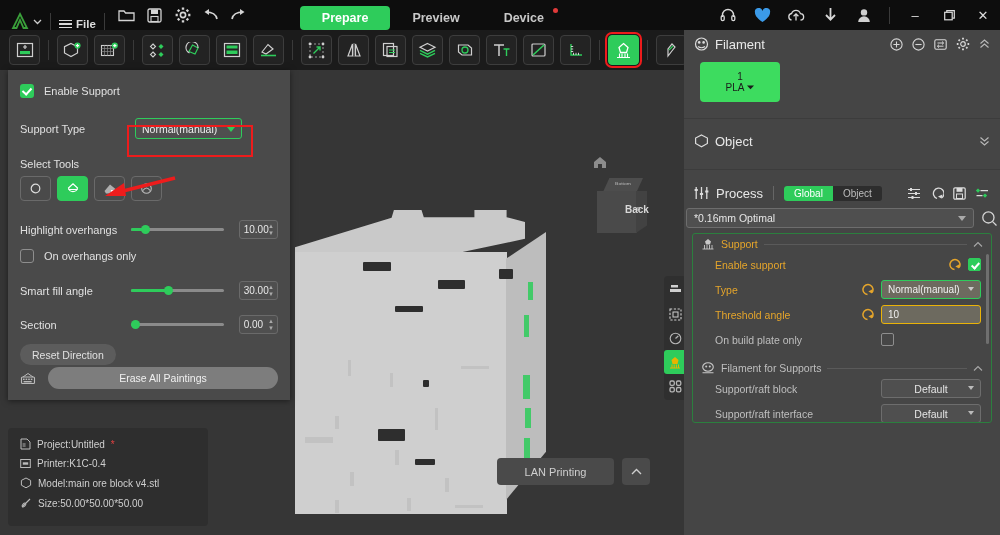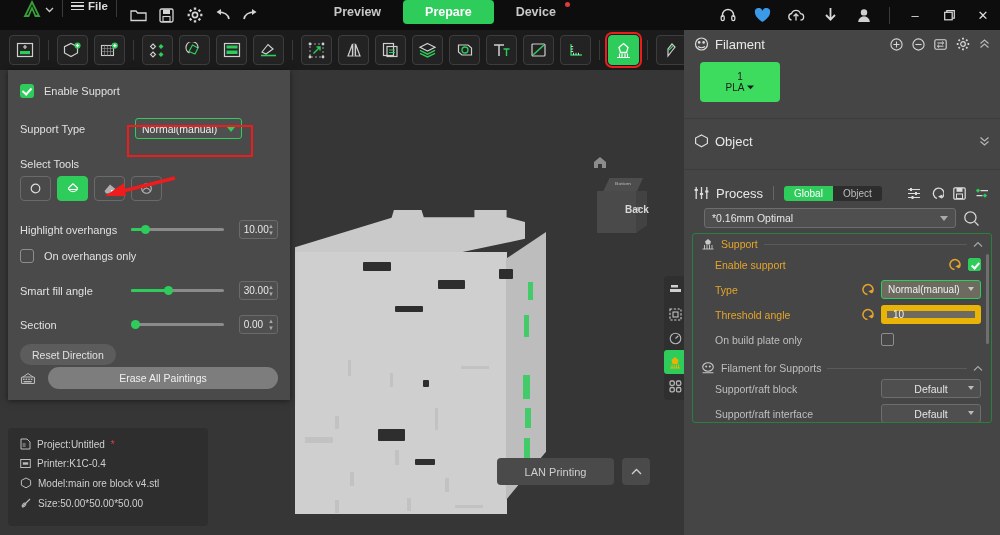--- a/index.html
+++ b/index.html
@@ -7,21 +7,21 @@
   body {
     font-family: "Liberation Sans", sans-serif;
     background:#2b2b2b; color:#d6d6d6; font-size:11px;
     position:relative;
   }
   .app { position:absolute; inset:0; }
 
   
   .topbar {
     position:absolute; left:0; top:0; width:1000px; height:30px;
-    background:#0d0d0d; display:flex; align-items:flex-start;padding-left:12px;
+    background:#0d0d0d; display:flex; align-items:flex-end;
   }
   .logo-a { display:flex; align-items:center; gap:3px; padding-left:10px; }
   .logo-a svg { display:block; }
   .sep { width:1px; height:17px; background:#3a3a3a; margin:0 8px; }
   .file-btn { display:flex; align-items:center; gap:4px; color:#dcdcdc;
     font-size:11.5px; font-weight:bold; cursor:pointer; }
   .hamb { display:flex; flex-direction:column; gap:2px; }
   .hamb i { display:block; width:13px; height:1.6px; background:#d8d8d8; }
   .ticon { width:28px; height:30px; display:flex; align-items:center;
     justify-content:center; cursor:pointer; }
@@ -158,38 +158,38 @@
   .rsec-title { font-size:13px; color:#e8e8e8; }
   .rh-icons { margin-left:auto; display:flex; align-items:center; gap:9px; }
   .filchip { width:80px; height:40px; background:#3ddc5f; border-radius:4px;
     margin:4px 0 0 16px; display:flex; flex-direction:column;
     align-items:center; justify-content:center; color:#1b1b1b; font-size:10px; }
   .divider { height:1px; background:#3c3c3c; margin:8px 0; }
   .proc-head { display:flex; align-items:center; padding:0 10px; gap:7px; height:30px;}
   .segwrap { display:flex; background:#2d2d2d; border-radius:3px; overflow:hidden; }
   .seg { padding:2px 10px; font-size:10px; color:#bdbdbd; cursor:pointer; }
   .seg.on { background:#2ecc5b; color:#fff; }
-  .presetrow { display:flex; align-items:center; padding:0 20px; gap:7px; }
+  .presetrow { display:flex; align-items:center; padding:0 2px; gap:7px; }
   .preset { flex:1; height:20px; background:#4f4f4f; border:1px solid #6d6d6d;
     border-radius:3px; display:flex; align-items:center; padding:0 7px;
     font-size:10.5px; color:#e6e6e6; position:relative; }
   .settings-area { margin:5px 8px 0 8px; border:1px solid #2b7f3e;
     border-radius:3px; background:#464646; height:190px; overflow:hidden;
     position:relative; }
   .grp-head { display:flex; align-items:center; gap:6px; padding:4px 8px 2px 8px; }
   .grp-title { font-size:10.5px; color:#e5a52b; }
   .grp-line { flex:1; height:1px; background:#5a5a5a; }
   .prow { display:flex; align-items:center; height:25px; padding:0 10px 0 22px; }
   .pname { font-size:10.5px; color:#e5a52b; flex:1; }
   .pname.plain { color:#bfbfbf; }
   .reset { width:13px; height:13px; margin-right:7px; }
   .pvalue-sel { width:100px; height:19px; background:#6d6a5f; border:1px solid #2ecc5b;
     border-radius:3px; font-size:10px; color:#f0f0f0; display:flex;
     align-items:center; padding:0 6px; position:relative; }
-  .pvalue-in { width:100px; height:19px; background:#6d6a5f; border:6px solid #eab308;
+  .pvalue-in { width:100px; height:19px; background:#6d6a5f; border:1px solid #eab308;
     border-radius:3px; font-size:10px; color:#f0f0f0; display:flex;
     align-items:center; padding:0 6px; }
   .pvalue-def { width:100px; height:19px; background:#4f4f4f; border:1px solid #6d6d6d;
     border-radius:3px; font-size:10.5px; color:#e4e4e4; display:flex;
     align-items:center; justify-content:center; position:relative; }
   .chk2 { width:13px; height:13px; border:1px solid #8e8e8e; border-radius:2px; }
   .chk2.on { background:#2ecc5b; border-color:#2ecc5b; position:relative; }
   .chk2.on:after { content:""; position:absolute; left:4px; top:1.5px;
     width:3px; height:6px; border:solid #fff; border-width:0 2px 2px 0;
     transform:rotate(42deg); }
@@ -248,22 +248,22 @@
         </svg>
     </div>
     <div class="ticon">
       <svg width="17" height="14" viewBox="0 0 17 14">
           <path d="M2 11 C3 6 7 4 13 4" fill="none" stroke="#d4d4d4" stroke-width="1.7"></path>
           <path d="M10 1 L14.5 4 L10 7 z" fill="#d4d4d4"></path>
         </svg>
     </div>
 
     <div class="tabs">
+      <div class="tab active"><span>Prepare</span></div>
       <div class="tab"><span>Preview</span></div>
-      <div class="tab active"><span>Prepare</span></div>
       <div class="tab"><span>Device</span><span class="dot-red"></span></div>
     </div>
 
     <div class="right-icons">
       <div class="ticon">
         <svg width="16" height="16" viewBox="0 0 16 16">
             <path d="M2.5 10 V8 a5.5 5.5 0 0 1 11 0 v2" fill="none" stroke="#d8d8d8" stroke-width="1.4"></path>
             <rect x="1.2" y="8.6" width="3" height="5" rx="1.4" fill="none" stroke="#d8d8d8" stroke-width="1.3"></rect>
             <rect x="11.8" y="8.6" width="3" height="5" rx="1.4" fill="none" stroke="#d8d8d8" stroke-width="1.3"></rect>
           </svg>

